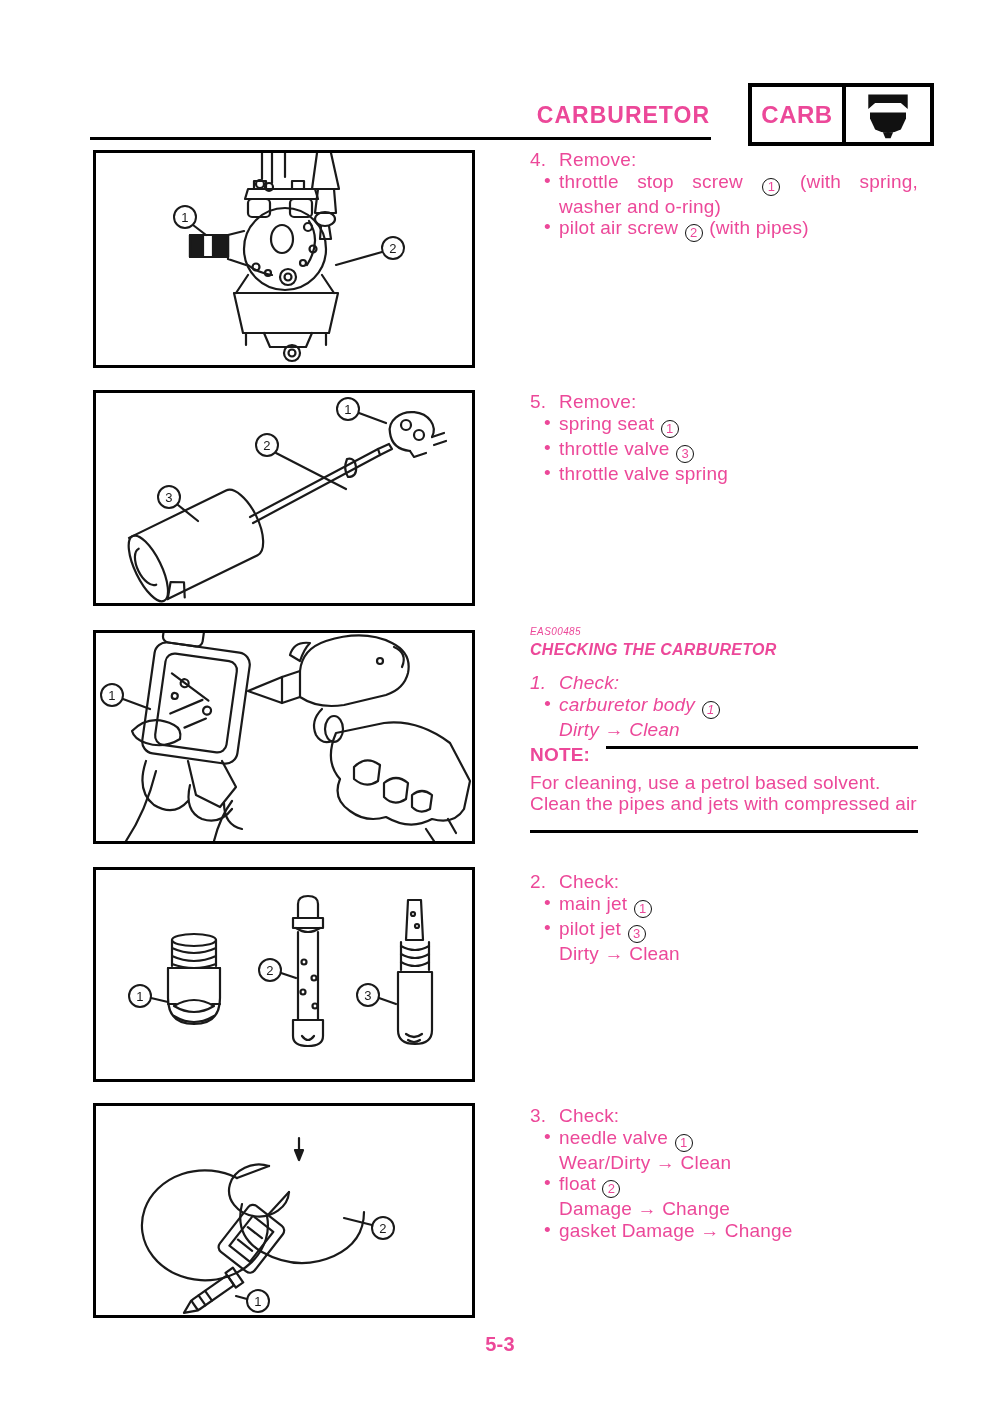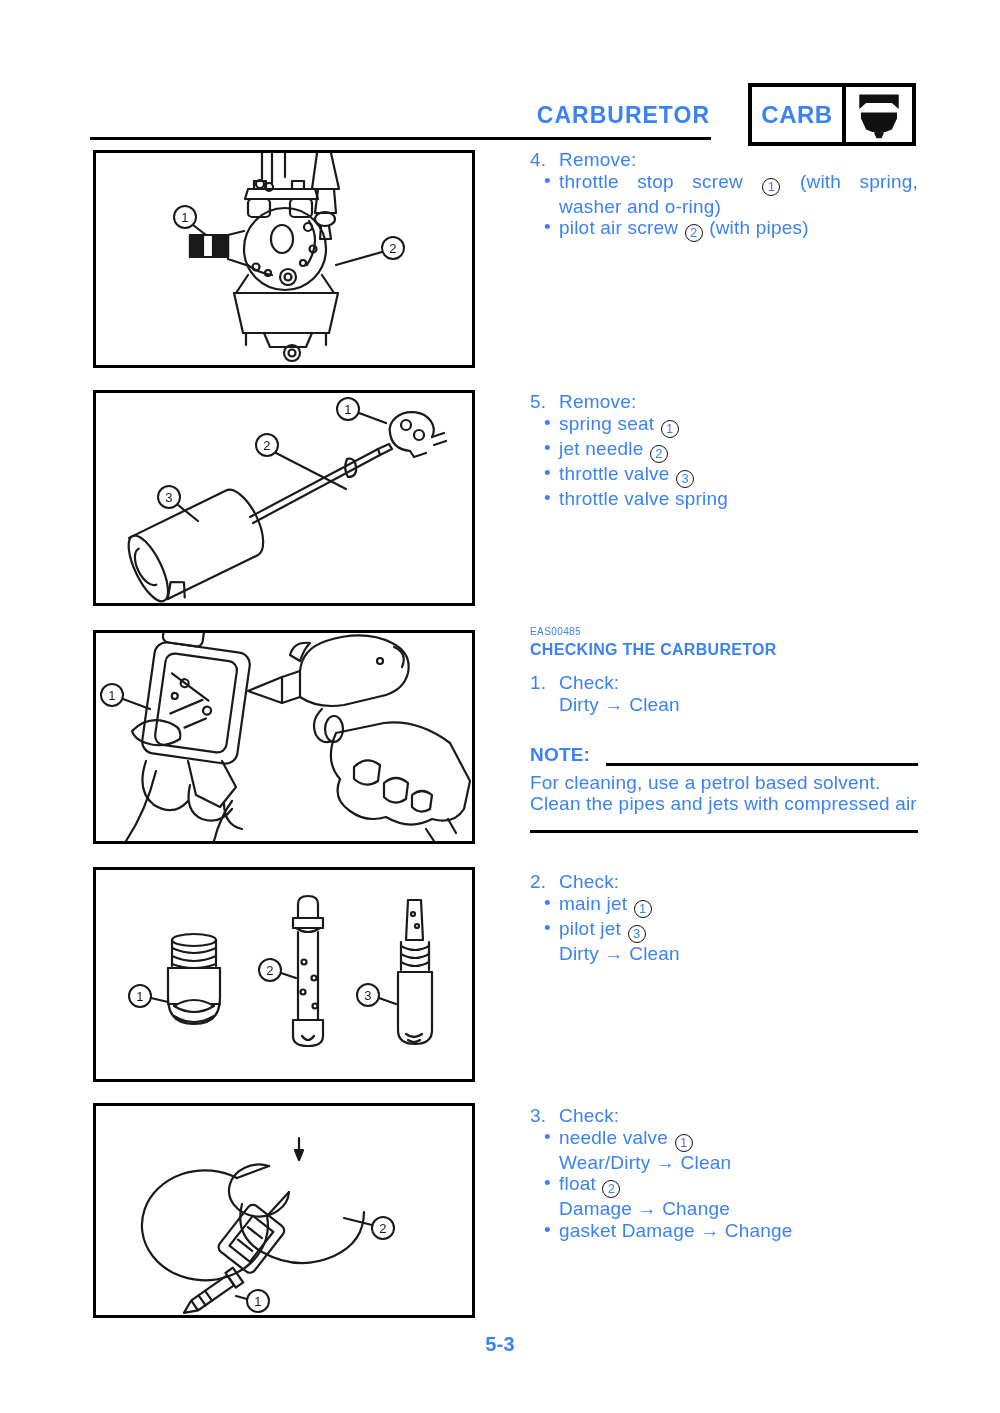--- a/index.html
+++ b/index.html
@@ -1,23 +1,23 @@
 <!DOCTYPE html>
 <html><head>
 <meta charset="utf-8">
 <style>
   html,body{margin:0;padding:0;background:#e8e8e8;}
   .page{position:relative;width:1000px;height:1413px;background:#ffffff;
-        font-family:"Liberation Sans",sans-serif;color:#3b82f6;overflow:hidden;
+        font-family:"Liberation Sans",sans-serif;color:#ec4899;overflow:hidden;
         letter-spacing:0.2px;margin:0 auto;}
   
   .page-title{position:absolute;top:102px;left:90px;width:620px;margin:0;
         text-align:right;font-size:23px;font-weight:bold;letter-spacing:1px;}
   .title-rule{position:absolute;top:137px;left:90px;width:621px;height:3px;background:#000;}
-  .tag-box{position:absolute;top:83px;left:748px;width:168px;height:63px;
+  .tag-box{position:absolute;top:83px;left:748px;width:186px;height:63px;
         border:4px solid #000;box-sizing:border-box;display:flex;background:#fff;}
   .tag-label{width:90px;display:flex;align-items:center;justify-content:center;
         font-weight:bold;font-size:24px;letter-spacing:0.5px;border-right:4px solid #000;}
   .tag-icon{flex:1;display:flex;align-items:center;justify-content:center;}
   
   .figbox{position:absolute;left:93px;width:382px;border:3px solid #000;
         box-sizing:border-box;margin:0;background:#fff;}
   .figbox svg{display:block;}
   .ln{fill:none;stroke:#1a1a1a;stroke-width:2.2;stroke-linecap:round;stroke-linejoin:round;}
   .co-c{fill:#fff;stroke:#1a1a1a;stroke-width:2;}
@@ -29,21 +29,21 @@
   .num{width:29px;flex:none;}
   .bullet{position:relative;padding-left:29px;}
   .bullet::before{content:"•";position:absolute;left:14px;top:-1px;}
   .just{text-align:justify;}
   .res{padding-left:29px;}
   .co{display:inline-block;width:18px;height:18px;border:1.5px solid #111;border-radius:50%;
       font-size:13px;line-height:16px;text-align:center;vertical-align:-3px;
       box-sizing:border-box;margin:0 1px;letter-spacing:0;}
   .code{font-size:10px;line-height:12px;letter-spacing:0.4px;}
   .sec-h{font-size:16px;font-weight:bold;line-height:24px;margin:0 0 10px 0;letter-spacing:0.3px;}
-  .note-head{display:flex;align-items:flex-end;font-weight:bold;font-size:19px;}
+  .note-head{display:flex;align-items:flex-start;font-weight:bold;font-size:19px;}
   .note-rule{flex:1;height:3px;background:#000;margin-left:16px;margin-top:2px;}
   .note-body{margin-top:6px;}
   .bot-rule{height:3px;background:#000;margin-top:15px;}
   .footer{position:absolute;top:1333px;left:0;width:1000px;text-align:center;
         font-weight:bold;font-size:20px;}
 </style>
 </head>
 <body>
 
 <div class="page">
@@ -275,38 +275,38 @@
   <section class="col" style="top:391px;">
     <div class="step-head">
       <span class="num">5.</span>
       <span>Remove:</span>
     </div>
     <div class="bullet">
       <span>spring seat</span>
       <span class="co">1</span>
     </div>
     <div class="bullet">
-      <span>jet needle</span>
-      <span class="co">2</span>
-    </div>
-    <div class="bullet">
       <span>throttle valve</span>
       <span class="co">3</span>
     </div>
     <div class="bullet">
       <span>throttle valve spring</span>
     </div>
   </section>
 
-  <section class="col" style="top:626px;">
+  <section class="col" style="top:626px;font-style:italic;">
     <div class="code">EAS00485</div>
     <h2 class="sec-h">CHECKING THE CARBURETOR</h2>
     <div class="step-head">
       <span class="num">1.</span>
       <span>Check:</span>
+    </div>
+    <div class="bullet">
+      <span>carburetor body</span>
+      <span class="co">1</span>
     </div>
     <div class="res">Dirty → Clean</div>
   </section>
 
   <section class="col" style="top:744px;">
     <div class="note-head">
       <span>NOTE:</span>
       <span class="note-rule"></span>
     </div>
     <div class="note-body">For cleaning, use a petrol based solvent. Clean the pipes and jets with compressed air</div>

